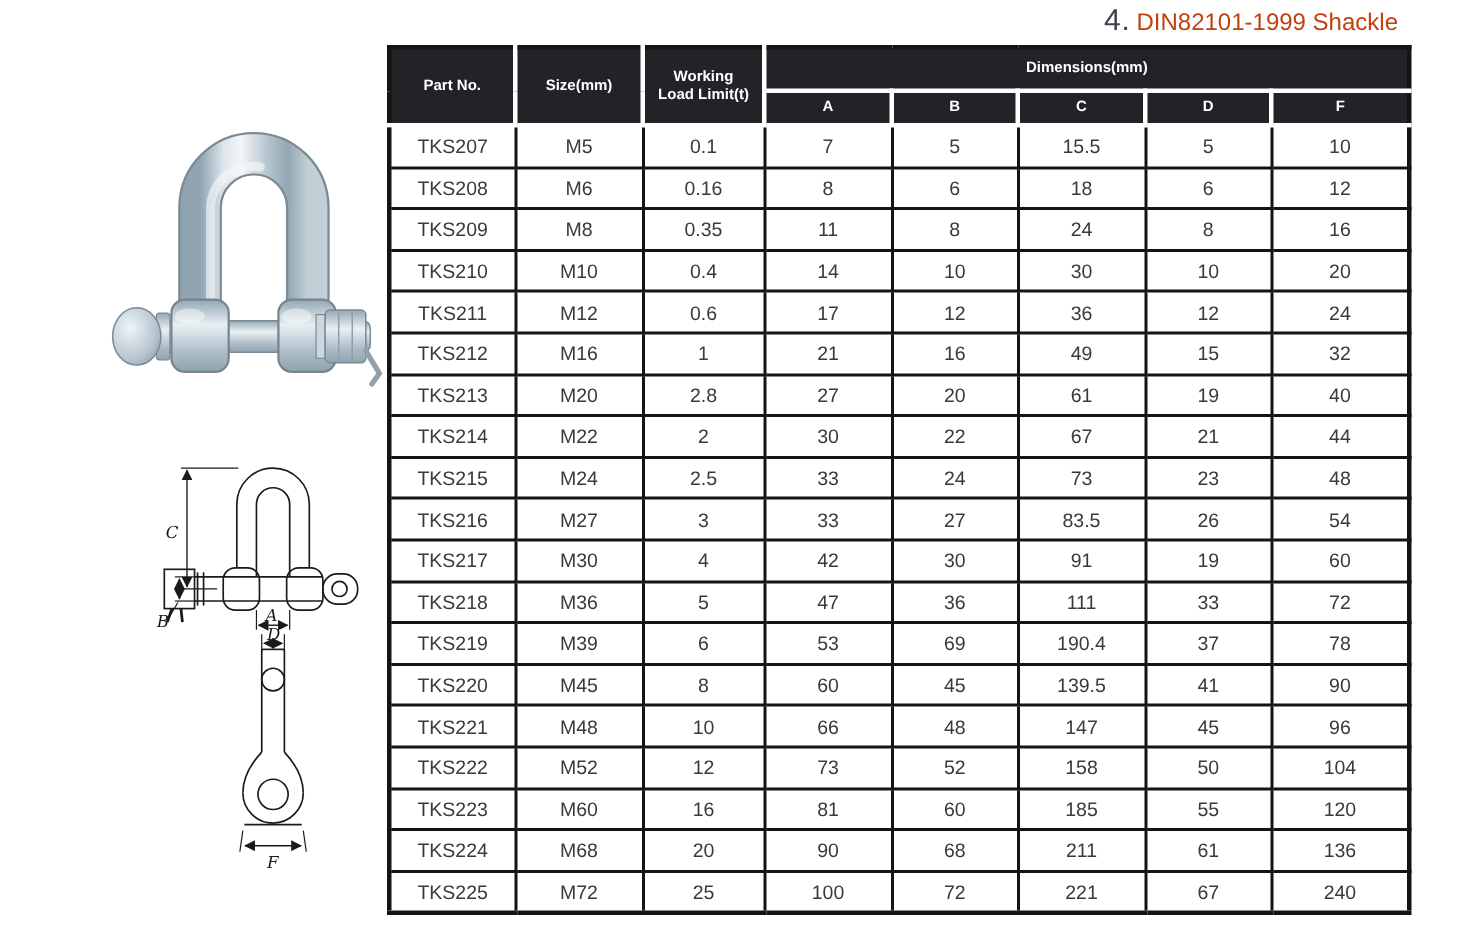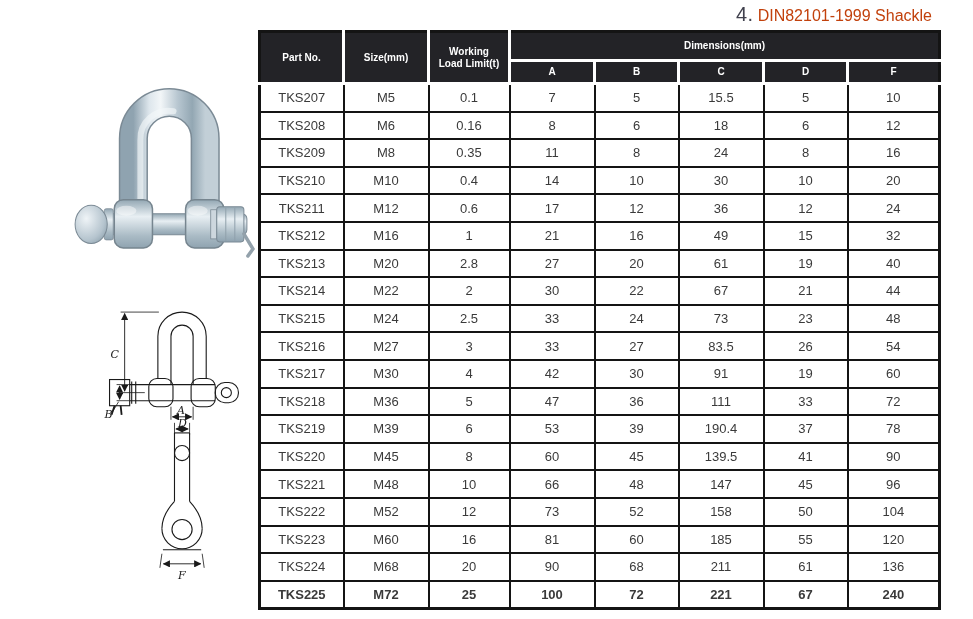--- a/index.html
+++ b/index.html
@@ -24,21 +24,21 @@
         border:3px solid #141414;}
   .spec th{background:#232327;color:#ffffff;font-weight:bold;font-size:10px;
            border:3px solid #ffffff;padding:0;text-align:center;vertical-align:middle;line-height:1.18;}
   .spec thead tr.r1 th{height:26px;}
   .spec thead tr.r2 th{height:20px;}
   .spec th.e-t{border-top-color:#141414;}
   .spec th.e-l{border-left-color:#141414;}
   .spec th.e-r{border-right-color:#141414;}
   .spec td{border:2px solid #141414;height:25.6px;padding:0;text-align:center;vertical-align:middle;
            font-size:13px;color:#3a3a3a;background:#ffffff;}
-  .spec tbody tr:last-child td{border-bottom-width:3px;font-weight:bold;}
+  .spec tbody tr:last-child td{border-bottom-width:3px;}
   .wll-head{display:inline-block;width:62px;}
 </style>
 </head>
 <body>
 
 <div class="title">
   <span class="tnum">4.</span><span class="ttext">DIN82101-1999 Shackle</span>
 </div>
 
 <div class="photo">
@@ -290,21 +290,21 @@
         <td>36</td>
         <td>111</td>
         <td>33</td>
         <td>72</td>
       </tr>
       <tr>
         <td>TKS219</td>
         <td>M39</td>
         <td>6</td>
         <td>53</td>
-        <td>39</td>
+        <td>69</td>
         <td>190.4</td>
         <td>37</td>
         <td>78</td>
       </tr>
       <tr>
         <td>TKS220</td>
         <td>M45</td>
         <td>8</td>
         <td>60</td>
         <td>45</td>

